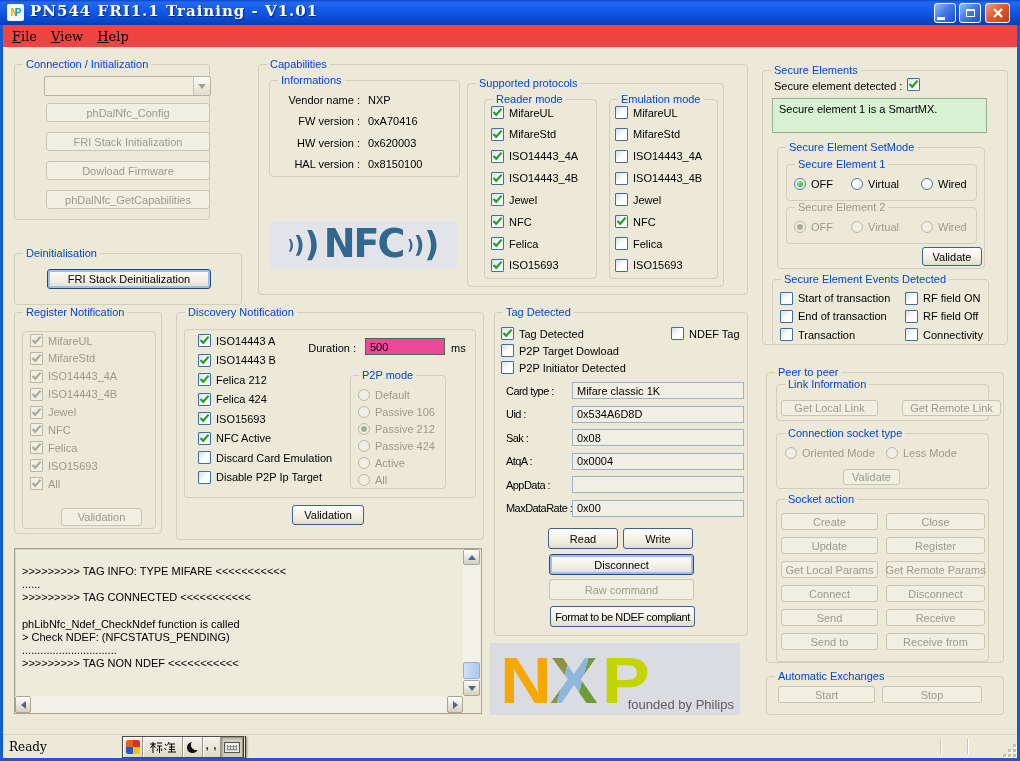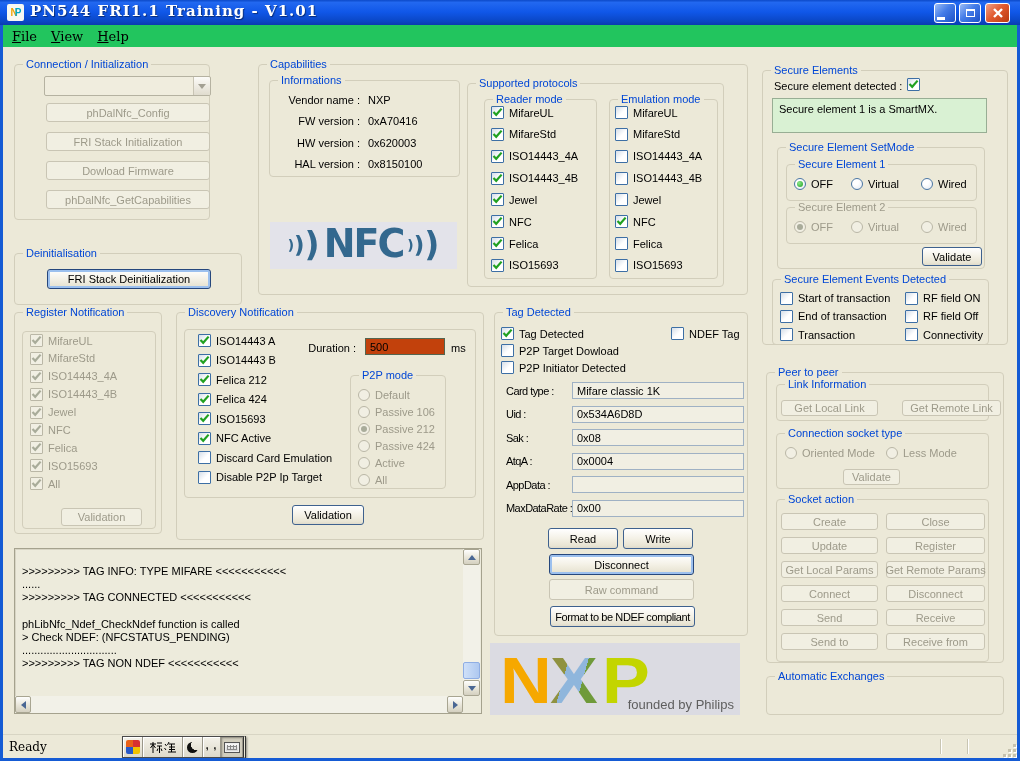--- a/index.html
+++ b/index.html
@@ -12,21 +12,21 @@
 #edgeB{left:0;bottom:0;width:1020px;height:3px}
 .titlebar{position:absolute;left:0;top:0;width:1020px;height:25px;z-index:6;background:linear-gradient(180deg,#0C49C8 0%,#2268F0 10%,#1057E8 48%,#0A46C4 86%,#0A3CAE 100%)}
 .ticon{position:absolute;left:7px;top:4px;width:17px;height:17px;background:#F8F8F2;border-radius:2px;font-weight:bold;font-size:10px;display:flex;align-items:center;justify-content:center;letter-spacing:-1px}
 .ticon .n{color:#F0A500}.ticon .p{color:#00A8C8;margin-left:-2px}
 .ttext{position:absolute;left:30px;top:2px;color:#fff;font-family:"DejaVu Serif",serif;font-weight:bold;font-size:15px;letter-spacing:1px;text-shadow:1px 1px 1px rgba(0,0,0,.45);white-space:nowrap}
 .wbtn{position:absolute;top:3px;width:22px;height:20px;border:1px solid #FFF;border-radius:3px;display:flex;align-items:center;justify-content:center}
 .wbtn.mm{background:linear-gradient(135deg,#9ABCF6 0%,#447CE8 45%,#1C50C8 100%)}
 .wbtn.cl{width:25px;background:linear-gradient(135deg,#F0A088 0%,#E25B31 45%,#BA3A10 100%)}
 .gmin{width:8px;height:3px;background:#fff;margin:10px 8px 0 0}
 .gmax{width:9px;height:8px;border:1px solid #fff;border-top:2px solid #fff}
-.menubar{position:absolute;left:3px;top:25px;width:1014px;height:22px;background:#22c55e;display:flex;align-items:center;padding-left:5px;font-family:"DejaVu Serif",serif;font-size:13px;z-index:4}
+.menubar{position:absolute;left:3px;top:25px;width:1014px;height:22px;background:#ef4444;display:flex;align-items:center;padding-left:5px;font-family:"DejaVu Serif",serif;font-size:13px;z-index:4}
 .mitem{padding:2px 10px 2px 4px}
 .gb{position:absolute;border:1px solid #D2CEBB;border-radius:4px}
 .cap{position:absolute;top:-7px;left:8px;background:#ECE9D8;color:#0046D5;padding:0 3px;line-height:13px;white-space:nowrap;font-size:11px}
 .frame{position:absolute;border:1px solid #D2CEBB;border-radius:4px}
 .vlist{position:absolute;display:flex;flex-direction:column;justify-content:space-between}
 .hlist{position:absolute;display:flex}
 .grid2{position:absolute;display:grid}
 .row{display:flex;align-items:center;gap:5px}
 .lb{white-space:nowrap;color:#000}
 .lb.dis{color:#9D9A8A}
@@ -38,21 +38,21 @@
 .rd.dis.on::after{background:#A9AC9A}
 .btn{display:flex;align-items:center;justify-content:center;background:linear-gradient(180deg,#FFF,#F4F1E6 50%,#E8E4D3 88%,#DEDACB);border:1px solid #3E618E;border-radius:3px;color:#000;white-space:nowrap;font-size:11px}
 .btn.dis{border-color:#C9C5B4;color:#9D9A8A;background:#F1EFE2}
 .btn.foc{border-color:#26477C;box-shadow:inset 0 0 0 2px #9CC0EE}
 .abs{position:absolute}
 #connbtns>.btn{height:19px}
 .combo{position:absolute;border:1px solid #B5B2A1;background:#F0EDDE;display:flex;border-radius:2px}
 .cfield{flex:1}
 .cbtn{width:17px;border-left:1px solid #C8C4B4;background:linear-gradient(180deg,#FCFBF8,#E0DCCE);display:flex;align-items:center;justify-content:center;border-radius:0 2px 2px 0}
 .chev{width:0;height:0;border:4px solid transparent;border-top:5px solid #A3A093;margin-top:4px}
-.inp-green{position:absolute;border:1px solid #54654F;background:#c2410c;padding:1px 4px;display:flex;align-items:center}
+.inp-green{position:absolute;border:1px solid #54654F;background:#ec4899;padding:1px 4px;display:flex;align-items:center}
 .kvrow{display:flex}
 .klabel{width:82px;text-align:right;white-space:nowrap}
 .kvalue{margin-left:8px;white-space:nowrap}
 .frow{display:flex;align-items:center}
 .flabel{width:66px;white-space:nowrap;letter-spacing:-0.55px;flex:0 0 66px}
 .finput{width:172px;height:17px;border:1px solid #9FB1C4;background:#F1EFE3;padding:1px 4px;display:flex;align-items:center;white-space:nowrap}
 .infobox{position:absolute;background:#D9F1D3;border:1px solid #98AE94;padding:4px 6px;color:#000}
 #evgrid{grid-template-columns:125px auto;row-gap:4px}
 #linkgrid{grid-template-columns:97px 99px;column-gap:24px}
 #linkgrid .btn{height:16px}
@@ -643,20 +643,24 @@
           <div class="btn dis">Send</div>
           <div class="btn dis">Receive</div>
           <div class="btn dis">Send to</div>
           <div class="btn dis">Receive from</div>
         </div>
     </div>
   </div>
 
   <div class="gb" style="left:766px;top:676px;width:238px;height:39px">
     <span class="cap">Automatic Exchanges</span>
+    <div class="grid2" id="autogrid" style="left:11px;top:9px;width:204px;height:17px">
+        <div class="btn dis">Start</div>
+        <div class="btn dis">Stop</div>
+      </div>
   </div>
 
   <div class="logbox" style="left:14px;top:548px;width:468px;height:166px">
     <div class="loglines" style="left:7px;top:16px;width:436px;height:135px">
         <div class="logline">&gt;&gt;&gt;&gt;&gt;&gt;&gt;&gt;&gt; TAG INFO: TYPE MIFARE &lt;&lt;&lt;&lt;&lt;&lt;&lt;&lt;&lt;&lt;&lt;</div>
         <div class="logline">......</div>
         <div class="logline">&gt;&gt;&gt;&gt;&gt;&gt;&gt;&gt;&gt; TAG CONNECTED &lt;&lt;&lt;&lt;&lt;&lt;&lt;&lt;&lt;&lt;&lt;</div>
         <div class="logline"></div>
         <div class="logline">phLibNfc_Ndef_CheckNdef function is called</div>
         <div class="logline">&gt; Check NDEF: (NFCSTATUS_PENDING)</div>

